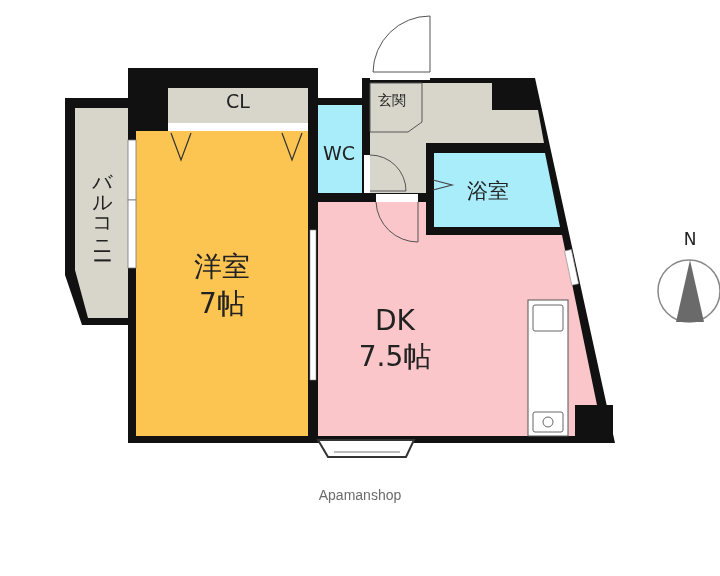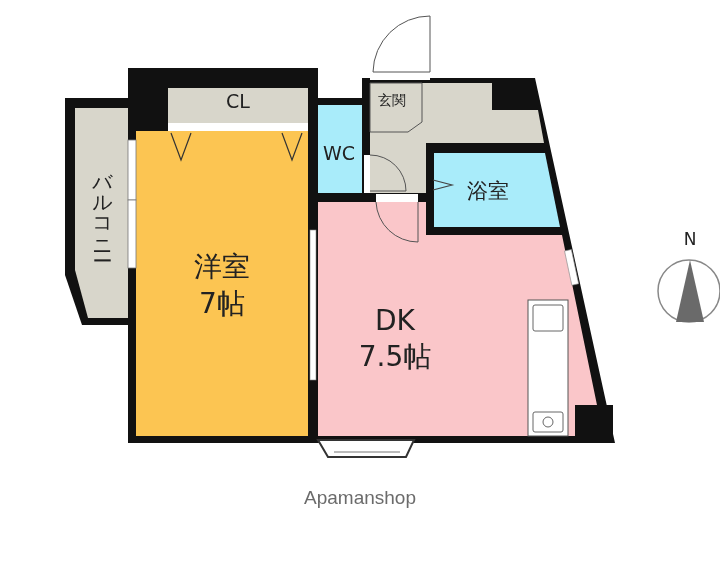--- a/index.html
+++ b/index.html
@@ -1,19 +1,19 @@
 <!DOCTYPE html>
 <html><head>
 <meta charset="utf-8">
 <style>
   html, body { margin: 0; padding: 0; background: #ffffff; }
   body { width: 720px; height: 576px; overflow: hidden; position: relative; font-family: "DejaVu Sans", sans-serif; }
   svg { position: absolute; left: 0; top: 0; }
   .lbl { font-family: "DejaVu Sans", sans-serif; fill: #222; }
-  .brand { position: absolute; left: 0; width: 720px; top: 487px; text-align: center; font-family: "Liberation Sans", sans-serif; font-size: 19px; color: #6b6b6b; }
+  .brand { position: absolute; left: 0; width: 720px; top: 487px; text-align: center; font-family: "Liberation Sans", sans-serif; font-size: 14px; color: #6b6b6b; }
 </style>
 </head>
 <body>
 
 <svg width="720" height="576" viewBox="0 0 720 576">
 
   <g>
     <polygon points="65,98 128,98 128,325 82,325 65,275" fill="#111"></polygon>
     <polygon points="75,108 128,108 128,318 88,318 75,270" fill="#d8d6cb"></polygon>
   </g>

